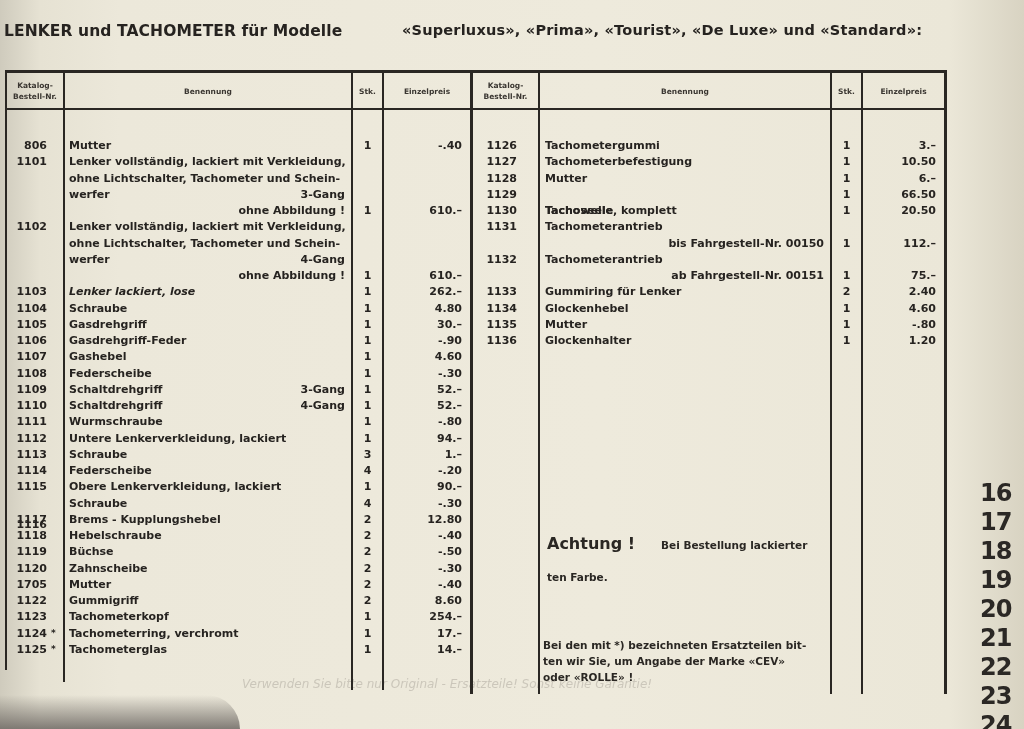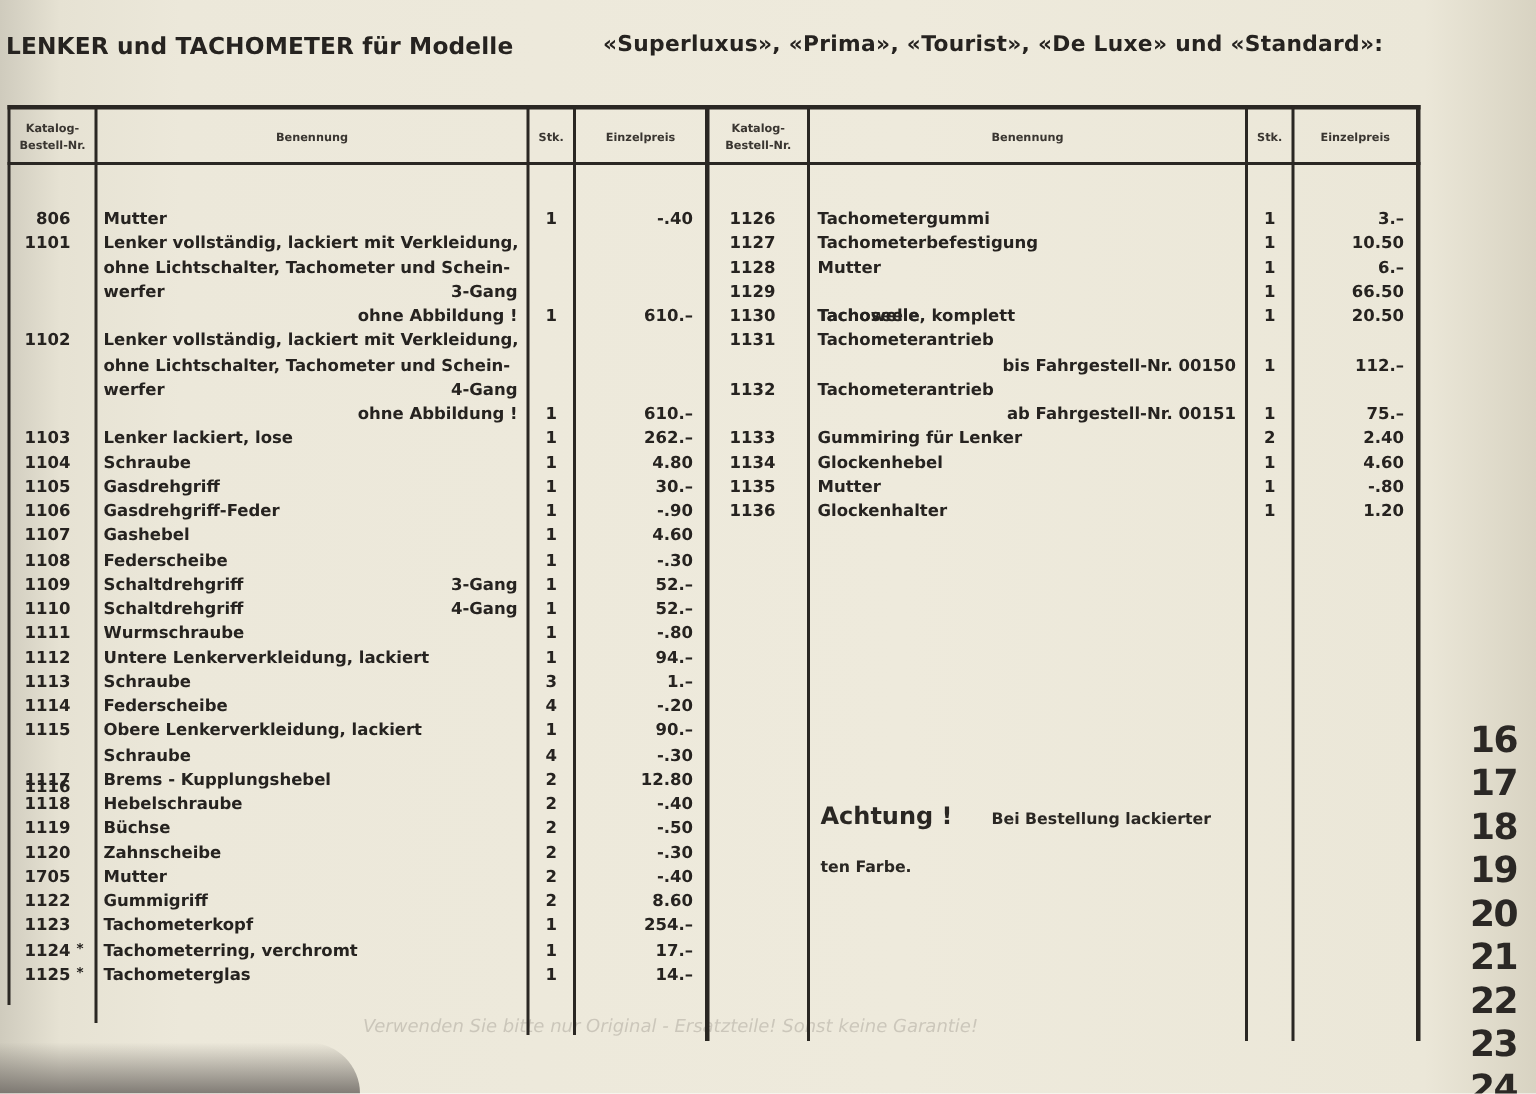--- a/index.html
+++ b/index.html
@@ -128,21 +128,21 @@
       <div class="row center" style="left: 348px; top: 181.75px; width: 29px;"></div>
       <div class="row right" style="left: 379px; top: 181.75px; width: 78px;"></div>
       <div></div>
       <div class="row cat" style="left: 0px; top: 198px; width: 42px;"></div>
       <div class="row desc" style="left: 64px; top: 198px; width: 282px;"></div>
       <div class="row right" style="left: 64px; top: 198px; width: 276px;">ohne Abbildung !</div>
       <div class="row center" style="left: 348px; top: 198px; width: 29px;">1</div>
       <div class="row right" style="left: 379px; top: 198px; width: 78px;">610.–</div>
       <div></div>
       <div class="row cat" style="left: 0px; top: 214.25px; width: 42px;">1103</div>
-      <div class="row desc" style="left: 64px; top: 214.25px; width: 282px;">Lenker lackiert, lose</div>
+      <div class="row desc" style="left: 64px; top: 214.25px; width: 282px; font-style: italic;">Lenker lackiert, lose</div>
       <div class="row right" style="left: 64px; top: 214.25px; width: 276px;"></div>
       <div class="row center" style="left: 348px; top: 214.25px; width: 29px;">1</div>
       <div class="row right" style="left: 379px; top: 214.25px; width: 78px;">262.–</div>
       <div></div>
       <div class="row cat" style="left: 0px; top: 230.5px; width: 42px;">1104</div>
       <div class="row desc" style="left: 64px; top: 230.5px; width: 282px;">Schraube</div>
       <div class="row right" style="left: 64px; top: 230.5px; width: 276px;"></div>
       <div class="row center" style="left: 348px; top: 230.5px; width: 29px;">1</div>
       <div class="row right" style="left: 379px; top: 230.5px; width: 78px;">4.80</div>
       <div></div>
@@ -352,20 +352,25 @@
       <div class="row desc" style="left: 540px; top: 263px; width: 285px;">Glockenhalter</div>
       <div class="row right" style="left: 540px; top: 263px; width: 279px;"></div>
       <div class="row center" style="left: 827px; top: 263px; width: 29px;">1</div>
       <div class="row right" style="left: 858px; top: 263px; width: 73px;">1.20</div>
     </div>
 
   <div class="note" style="left:542px;top:466px;width:280px;">
     <span class="big">Achtung !</span><span>Bei Bestellung lackierter</span><br>
     <br>
     <span>ten Farbe.</span>
+  </div>
+  <div class="note" style="left:538px;top:567px;width:285px;">
+    <span>Bei den mit *) bezeichneten Ersatzteilen bit-</span><br>
+    <span>ten wir Sie, um Angabe der Marke «CEV»</span><br>
+    <span>oder «ROLLE» !</span>
   </div>
 </div>
 
 <div class="tabs" id="tabs">
     <div>16</div>
     <div>17</div>
     <div>18</div>
     <div>19</div>
     <div>20</div>
     <div>21</div>

